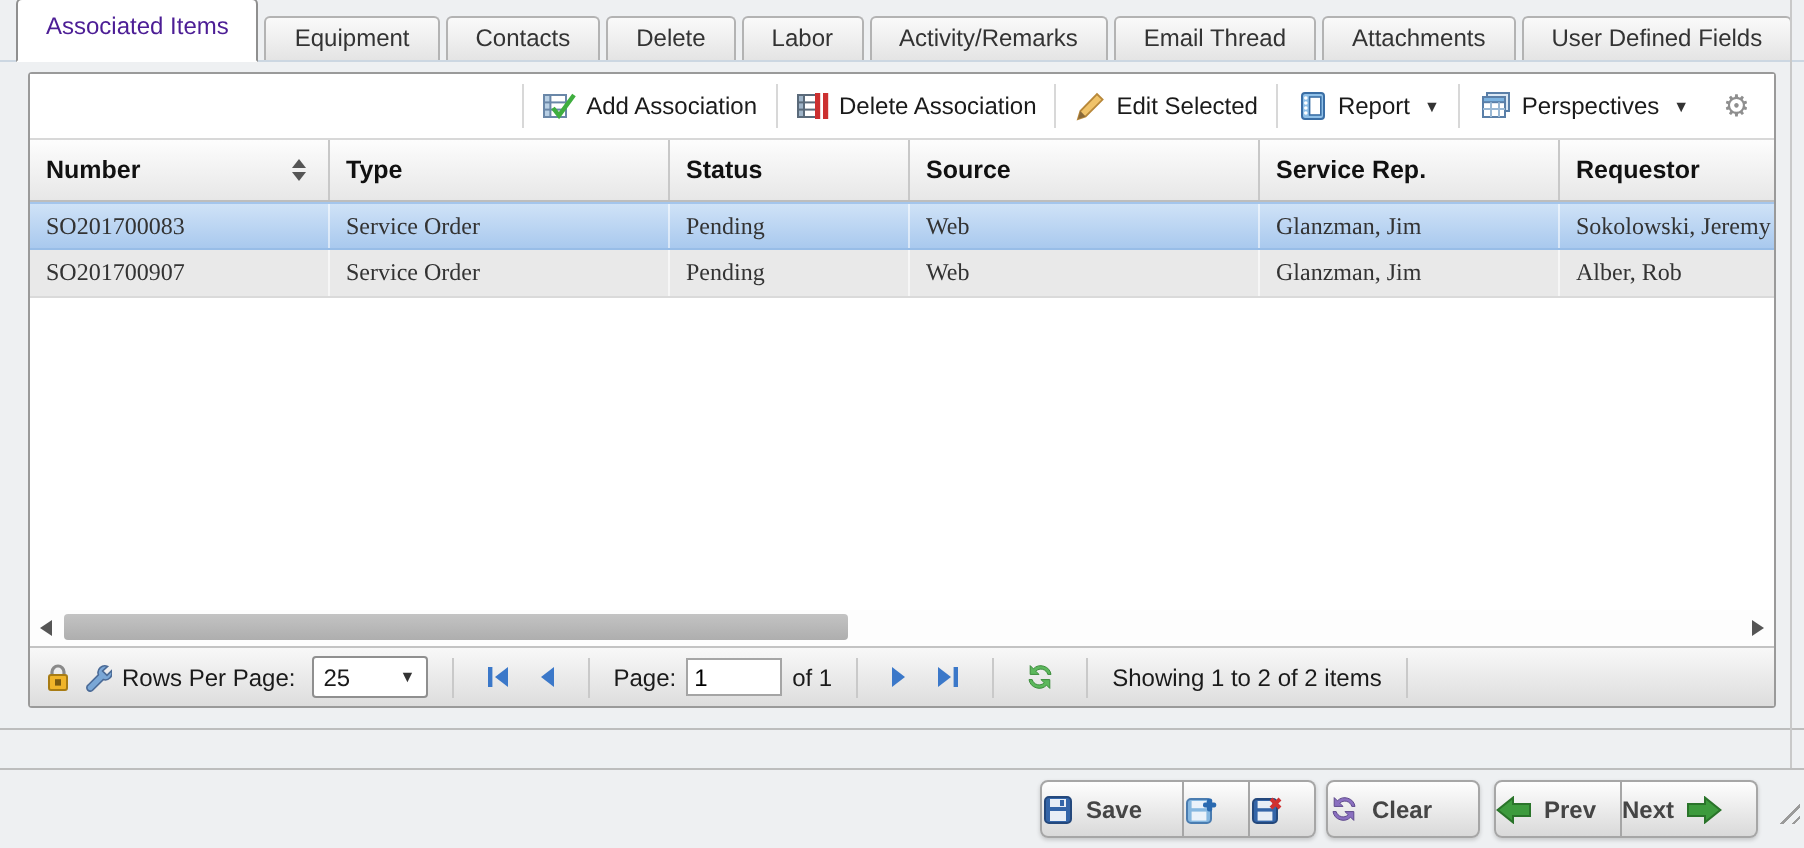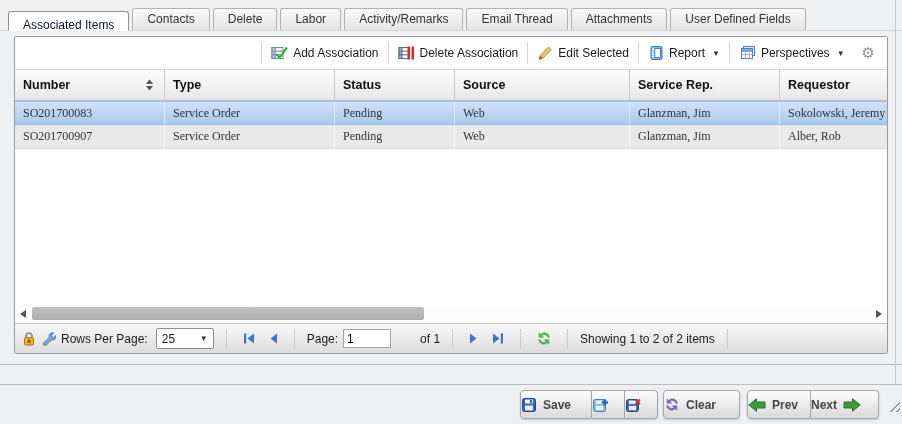--- a/index.html
+++ b/index.html
@@ -12,23 +12,23 @@
   }
   
   .tabbar { position:absolute; left:0; top:0; width:902px; height:31px;
             display:flex; align-items:flex-end; padding-left:8px; }
   .tabbar::after { content:""; position:absolute; left:0; bottom:0; width:100%; height:1px;
                    background:#ccd7e2; }
   .tab { height:23px; line-height:21px; padding:0 14px; margin-right:3px;
          background:linear-gradient(#fafafa,#e3e3e3);
          border:1px solid #b3b3b3; border-bottom:none;
          border-radius:3px 3px 0 0; color:#333; white-space:nowrap; cursor:default; }
-  .tab.active { height:20px; line-height:26px; background:#fff;
+  .tab.active { height:32px; line-height:26px; background:#fff;
                 border:1px solid #8f8f8f; border-bottom:1px solid #fff;
-                position:relative; z-index:2; color:#0f172a; }
+                position:relative; z-index:2; color:#4c1d95; }
   
   .panel { position:absolute; left:14px; top:36px; width:874px; height:318px;
            background:#fff; border:1px solid #9a9a9a; border-radius:2px; }
   
   .toolbar { position:absolute; left:0; top:0; right:0; height:32px;
              display:flex; align-items:center; justify-content:flex-end;
              padding-right:6px; background:#fff; }
   .tbtn { display:inline-flex; align-items:center; gap:5px; height:24px;
           padding:0 7px; background:none; border:none; font:inherit; color:#1a1a1a;
           cursor:pointer; white-space:nowrap; }
@@ -98,20 +98,21 @@
   .resize-handle { position:absolute; left:886px; top:398px; width:14px; height:14px;
         background:repeating-linear-gradient(135deg,#9a9a9a 0 1.2px,transparent 1.2px 4.2px);
         clip-path:polygon(100% 0,100% 100%,0 100%); cursor:nwse-resize; }
   .window-edge { position:absolute; left:895px; top:0; width:1px; height:384px; background:#c9c9c9; }
 </style>
 </head>
 <body>
 
 <div class="tabbar">
   <div class="tab active"><span>Associated Items</span></div>
+  <div class="tab"><span>Equipment</span></div>
   <div class="tab"><span>Contacts</span></div>
   <div class="tab"><span>Delete</span></div>
   <div class="tab"><span>Labor</span></div>
   <div class="tab"><span>Activity/Remarks</span></div>
   <div class="tab"><span>Email Thread</span></div>
   <div class="tab"><span>Attachments</span></div>
   <div class="tab"><span>User Defined Fields</span></div>
 </div>
 
 <div class="panel">
@@ -249,21 +250,21 @@
         </svg>
     </button>
     <button class="pbtn">
       <svg width="12" height="13" viewBox="0 0 12 13">
           <path d="M10 1.5 L3.5 6.5 L10 11.5 Z" fill="#3b78c9"></path>
         </svg>
     </button>
     <span class="psep"></span>
     <span>Page:</span>
     <input class="page-input" value="1" style="">
-    <span style="margin-left:24px">of 1</span>
+    <span style="margin-left:0">of 1</span>
     <span class="psep"></span>
     <button class="pbtn">
       <svg width="12" height="13" viewBox="0 0 12 13">
           <path d="M2 1.5 L8.5 6.5 L2 11.5 Z" fill="#3b78c9"></path>
         </svg>
     </button>
     <button class="pbtn">
       <svg width="14" height="13" viewBox="0 0 14 13">
           <path d="M2 1.5 L8.5 6.5 L2 11.5 Z" fill="#3b78c9"></path>
           <rect x="9.8" y="1.5" width="2.2" height="10" fill="#3b78c9"></rect>

